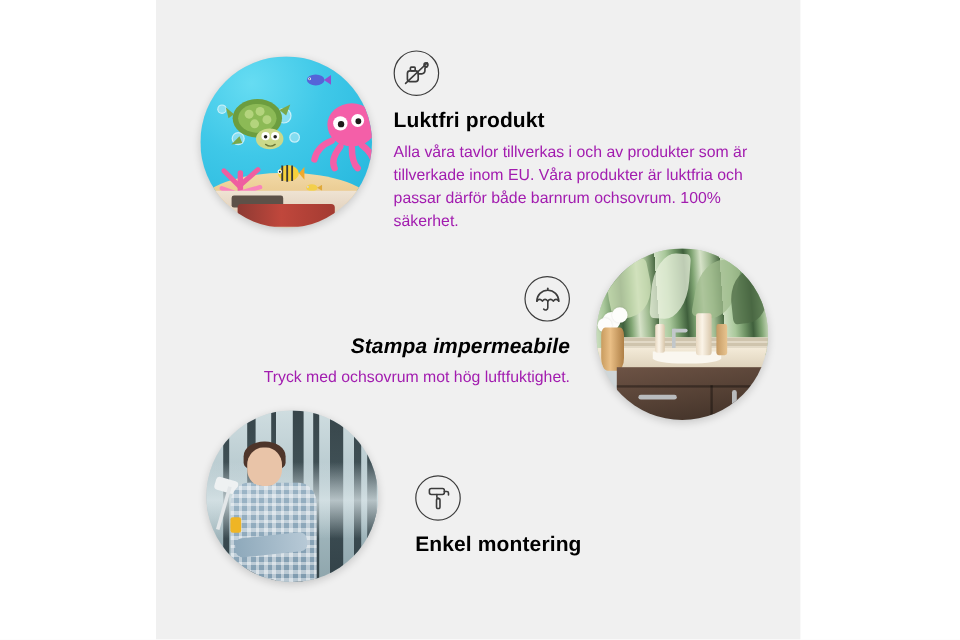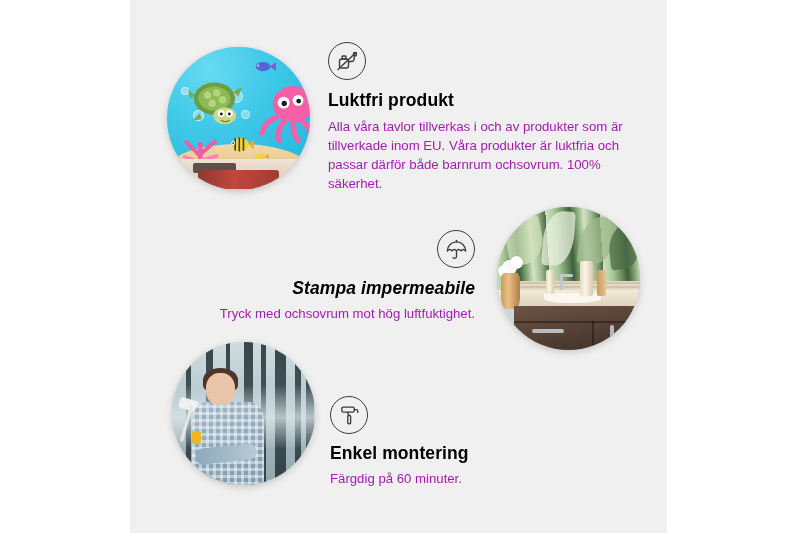--- a/index.html
+++ b/index.html
@@ -269,21 +269,21 @@
   }
 
   #feature-odor { left: 328px; top: 42px; width: 300px; }
   #feature-odor .icon-circle { margin-bottom: 10px; }
   #feature-odor .f-title { margin-bottom: 6px; }
 
   #feature-water { left: 185px; top: 230px; width: 290px; text-align: right; }
   #feature-water .icon-circle { margin: 0 0 10px auto; }
   #feature-water .f-title { margin-bottom: 5px; font-style: italic; }
 
-  #feature-mount { left: 300px; top: 396px; width: 290px; text-align: left; }
+  #feature-mount { left: 316px; top: 396px; width: 290px; text-align: left; }
   #feature-mount .icon-circle { margin: 0 0 9px 30px; }
   #feature-mount .f-title { margin-left: 30px; margin-bottom: 5px; }
   #feature-mount .f-desc { margin-left: 30px; }
 </style>
 </head>
 <body>
 
 <div class="page">
 
   <div class="panel"></div>
@@ -454,16 +454,15 @@
   <div class="feature" id="feature-mount">
     <div class="icon-circle">
       <svg width="23" height="23" viewBox="0 0 24 24" fill="none" stroke="#3c3c3c" stroke-width="1.4" stroke-linecap="round" stroke-linejoin="round">
         <rect x="4" y="3.2" width="13" height="5.2" rx="1.6"></rect>
         <path d="M17 5.8 h2.2 a1.4 1.4 0 0 1 1.4 1.4 v1.6"></path>
         <path d="M10.5 8.4 v2.2 a1.2 1.2 0 0 0 1.2 1.2 h0.4"></path>
         <rect x="10.2" y="12" width="3" height="8.6" rx="1"></rect>
       </svg>
     </div>
     <p class="f-title">Enkel montering</p>
-    <p class="f-desc">Färgdig på 60 minuter.</p>
   </div>
 
 </div>
 
 </body></html>

